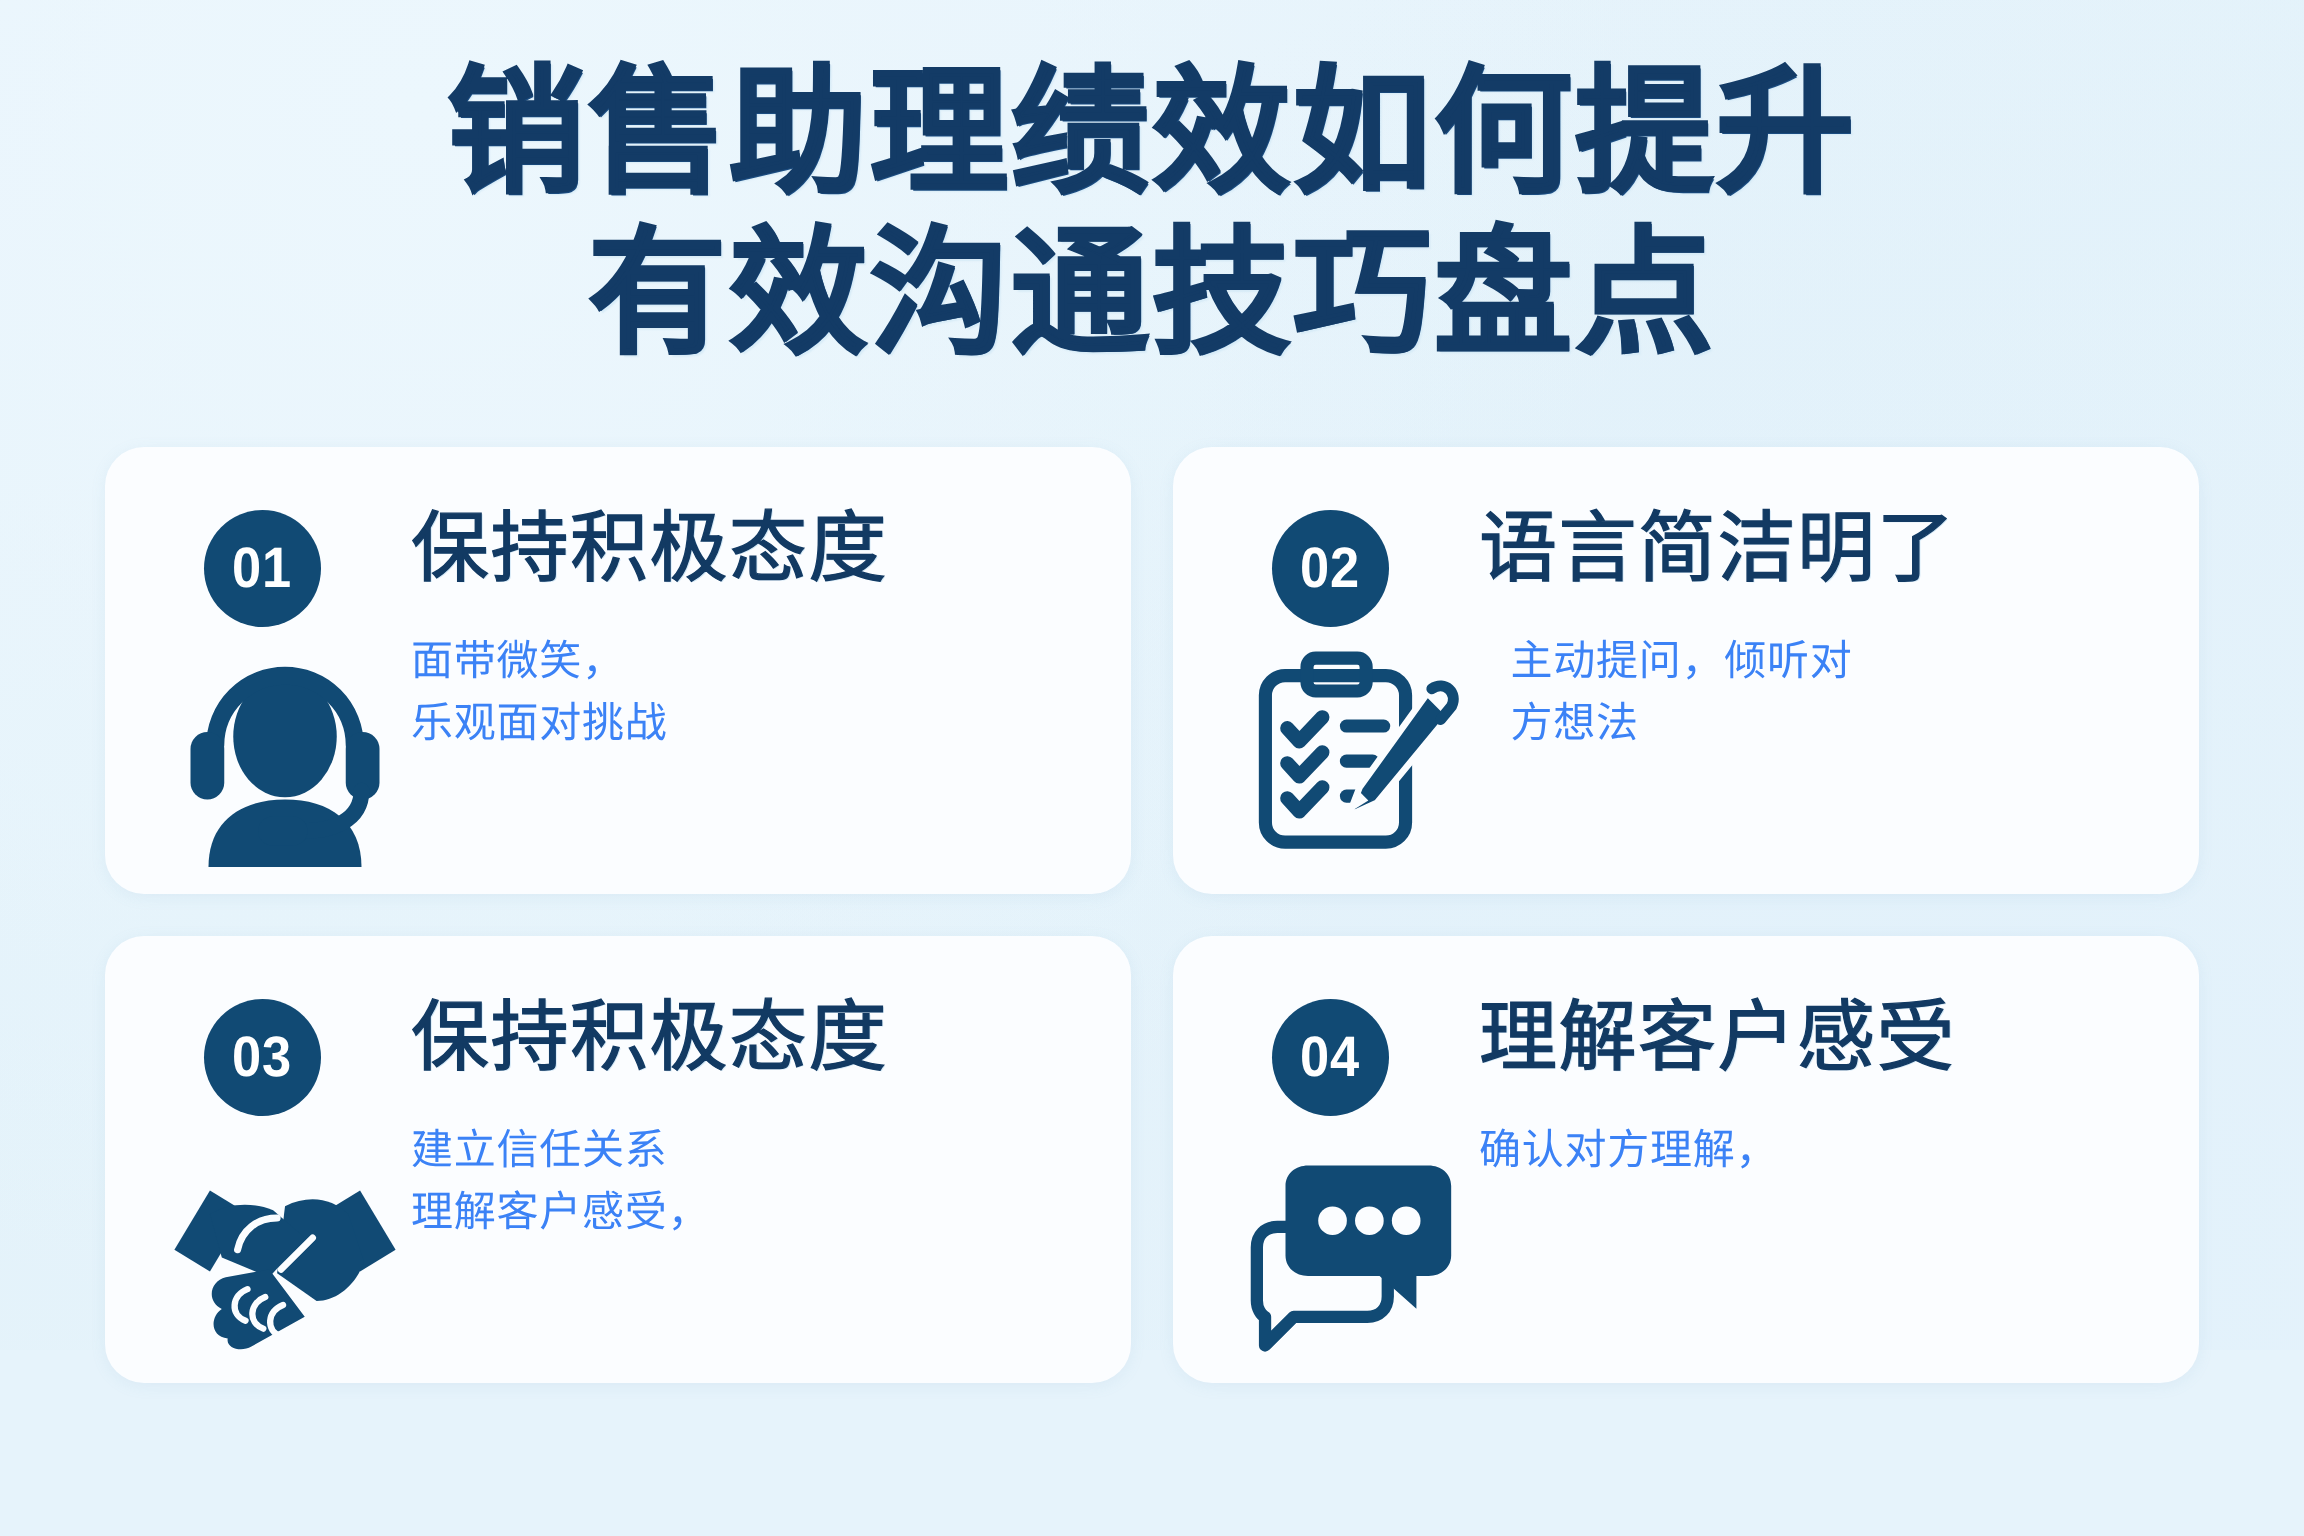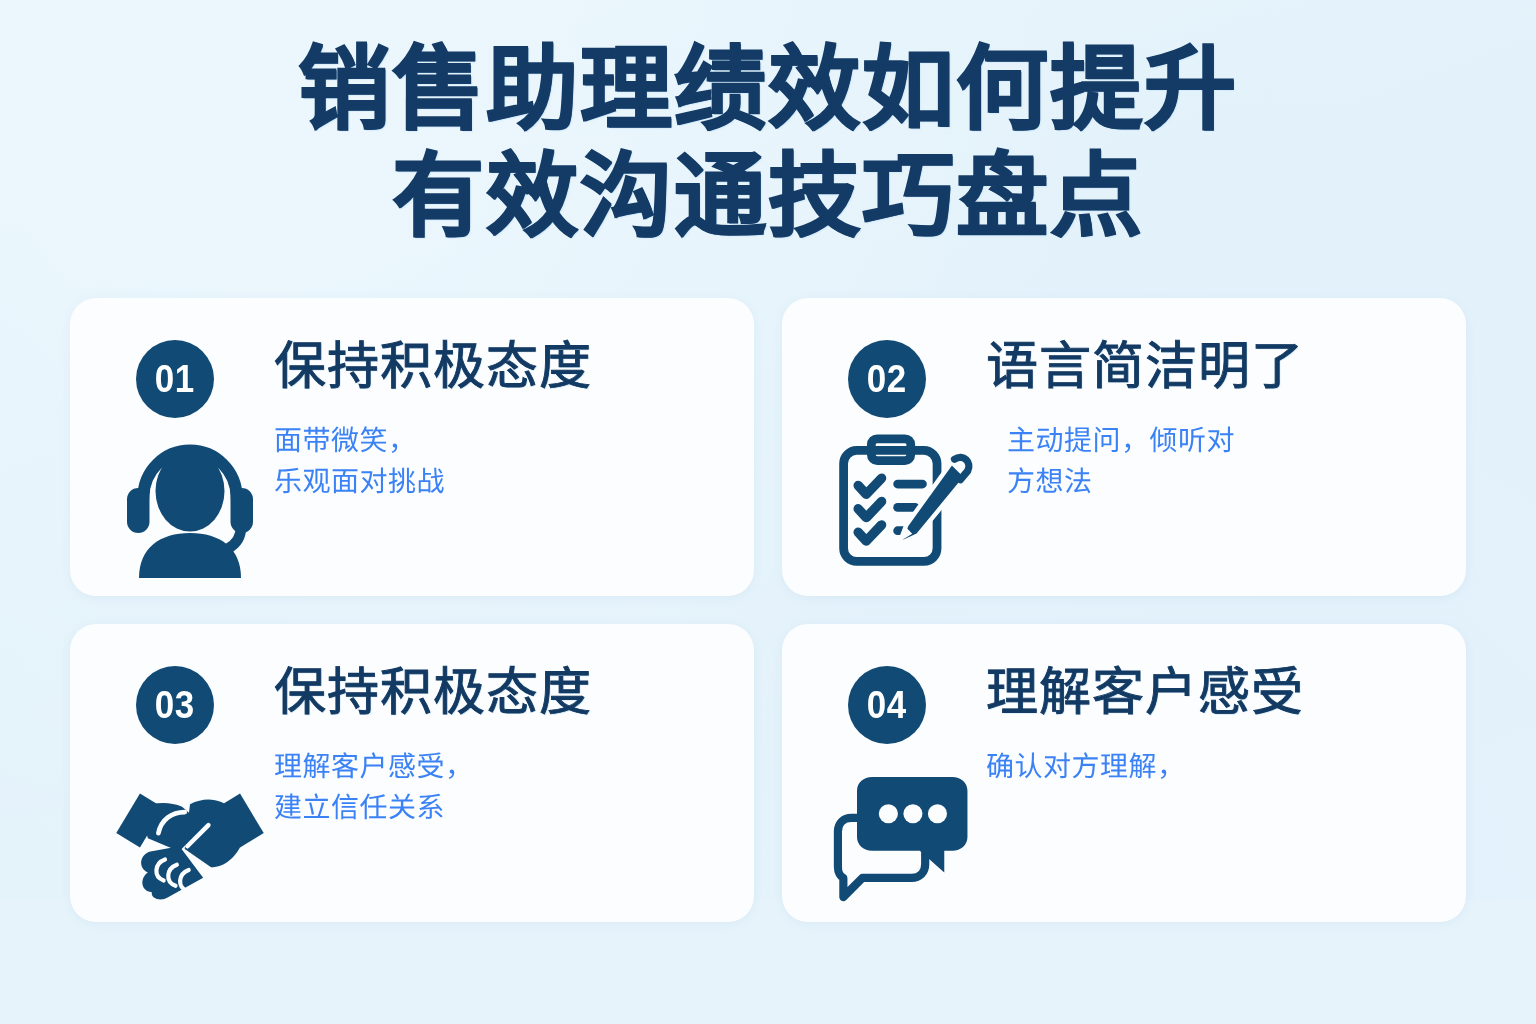--- a/index.html
+++ b/index.html
@@ -215,22 +215,22 @@
         </svg>
       </div>
     </div>
 
     <div class="card card-03">
       <div class="badge">
         <span class="badge-num">03</span>
       </div>
       <div class="card-title">保持积极态度</div>
       <div class="card-desc">
+        <span class="l">建立信任关系</span>
         <span class="l">理解客户感受，</span>
-        <span class="l">建立信任关系</span>
       </div>
       <div class="card-icon">
         <svg width="158" height="126" viewBox="0 0 120 92" aria-hidden="true">
           <g fill="#114a74">
 
             <path d="M4 40 L22 10 L40 21 L22 51 Z"></path>
 
             <path d="M116 40 L98 10 L80 21 L98 51 Z"></path>
 
             <path d="M60 18 C72 12 84 14 92 22 L100 46 C96 58 86 66 76 66 L56 52 Z"></path>

